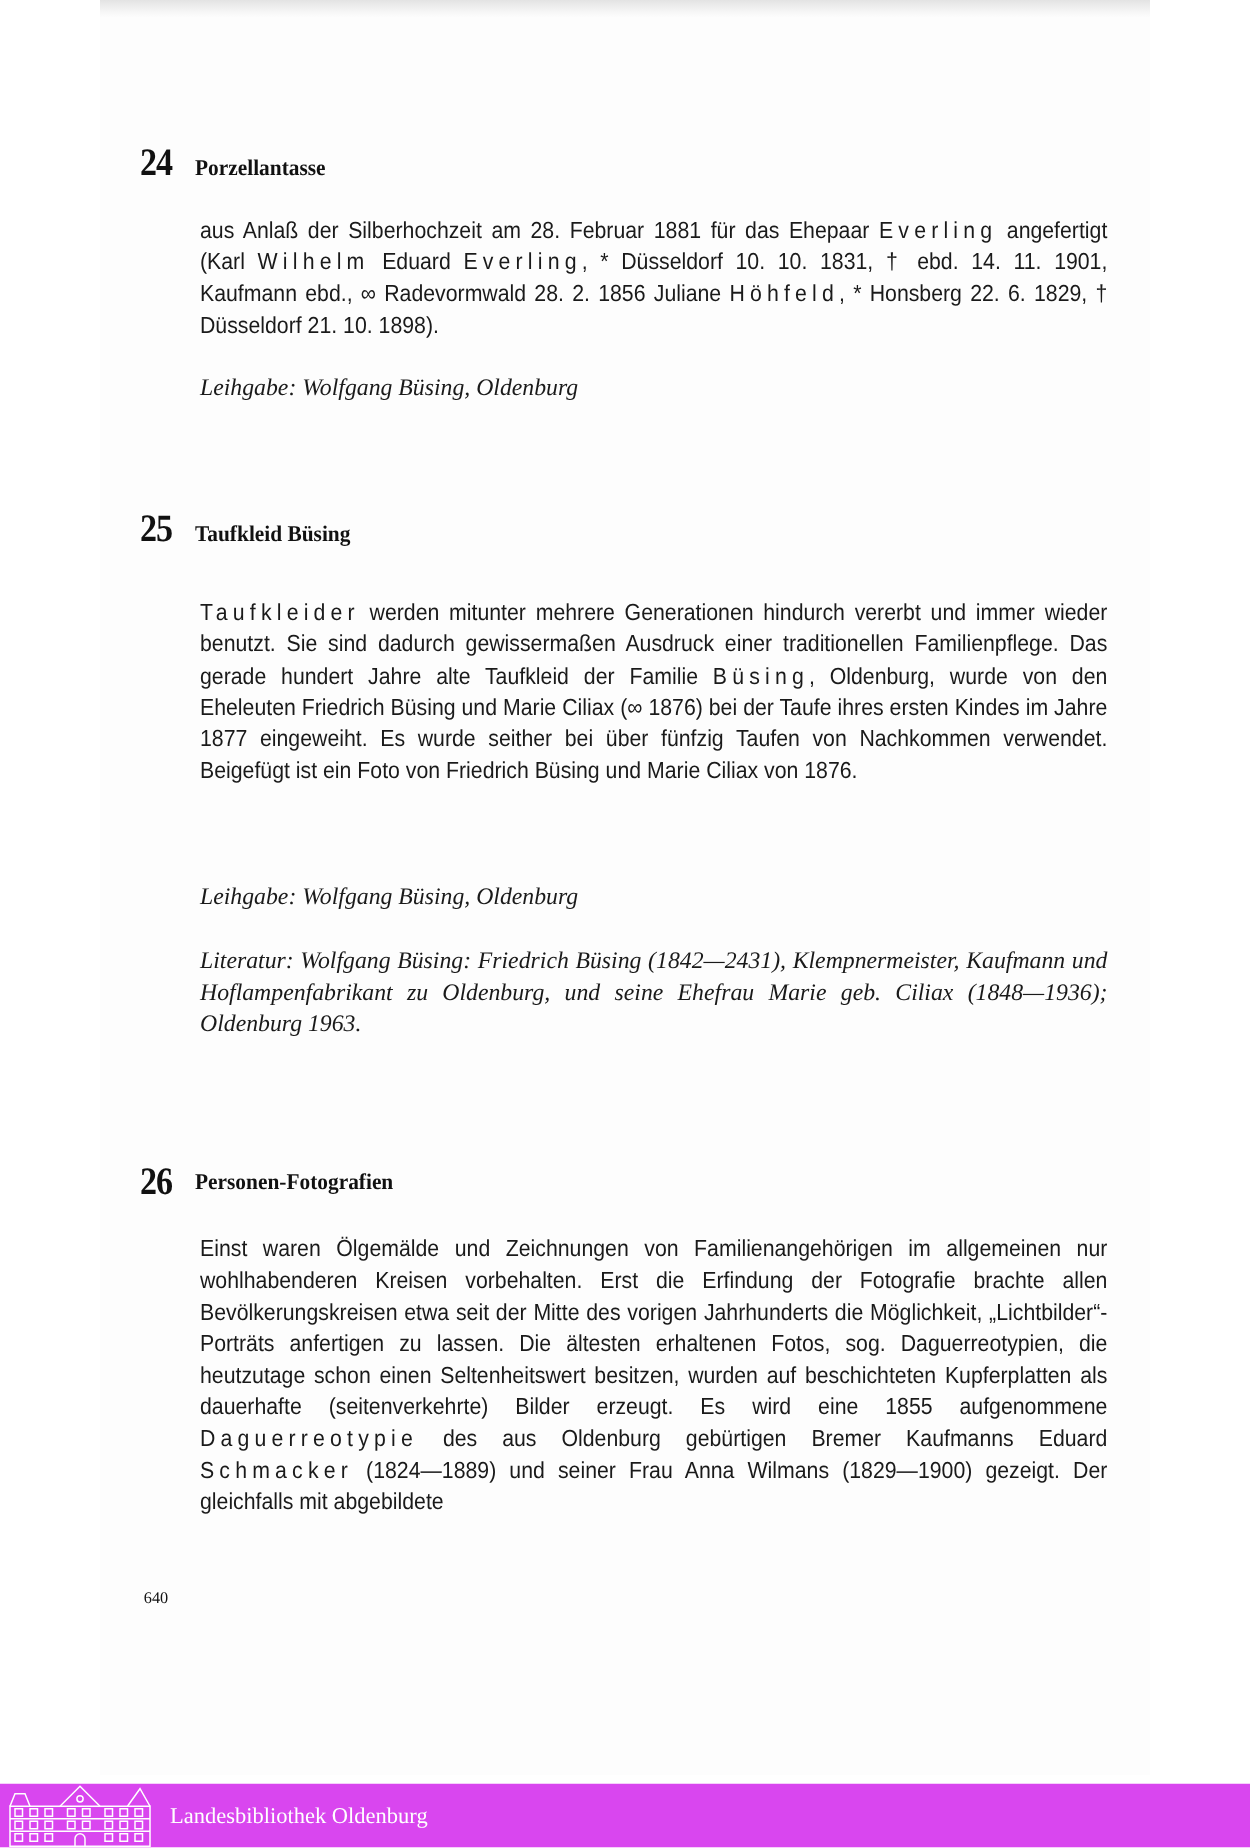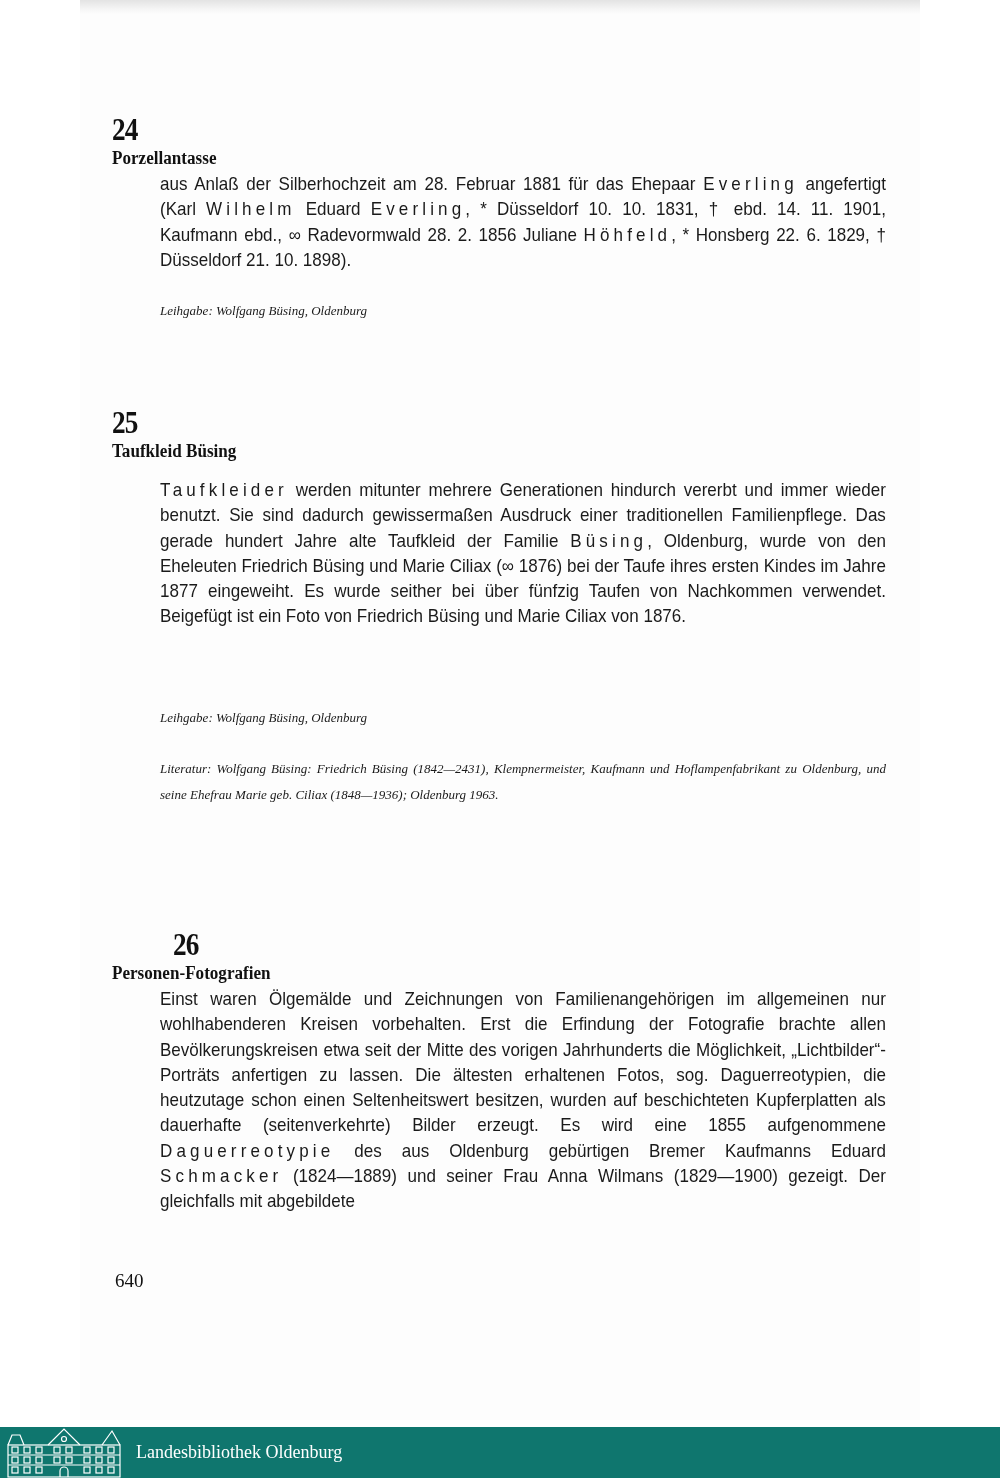--- a/index.html
+++ b/index.html
@@ -13,21 +13,21 @@
       position: absolute; left: 80px; top: 0; width: 840px; height: 1420px;
       background: #fdfdfd;
     }
     .top-bleed {
       position: absolute; left: 80px; top: 0; width: 840px; height: 14px;
       background: linear-gradient(#d8d8d8, #f4f4f4 70%, #fdfdfd);
       opacity: 0.7;
     }
     .entry-head {
       position: absolute; left: 112px;
-      display: flex; align-items: baseline; flex-direction: column;
+      display: flex; align-items: baseline;
     }
     .entry-num {
       font-family: "Liberation Serif", serif; font-weight: bold;
       font-size: 31px; letter-spacing: -1px; color: #111;
       transform: scaleX(0.88); transform-origin: left;
       width: 44px;
     }
     .entry-title {
       font-family: "Liberation Serif", serif; font-weight: bold;
       font-size: 18px; color: #111;
@@ -38,30 +38,30 @@
       font-family: "Liberation Sans", sans-serif;
       font-size: 18.5px; line-height: 25.3px;
       text-align: justify; color: #1a1a1a;
       transform: scaleX(0.92); transform-origin: left top;
       width: 789px;
     }
     .spaced { letter-spacing: 4.5px; }
     .italic-line {
       position: absolute; left: 160px; width: 726px;
       font-family: "Liberation Serif", serif; font-style: italic;
-      font-size: 13px; line-height: 25.5px; color: #1a1a1a;
+      font-size: 19px; line-height: 25.5px; color: #1a1a1a;
       text-align: justify;
     }
     .page-number {
       position: absolute; left: 115px; top: 1270px;
-      font-family: "Liberation Serif", serif; font-size: 19px; color: #111;
+      font-family: "Liberation Serif", serif; font-size: 13px; color: #111;
     }
     .footer-bar {
       position: absolute; left: 0; top: 1427px; width: 1000px; height: 51px;
-      background: #0f766e; display: flex; align-items: center;
+      background: #d946ef; display: flex; align-items: center;
     }
     .footer-logo { width: 124px; height: 51px; margin-left: 4px; }
     .footer-text {
       font-family: "Liberation Serif", serif; font-size: 18px; color: #ffffff;
       margin-left: 8px;
     }
   </style>
 </head>
 <body>
 

